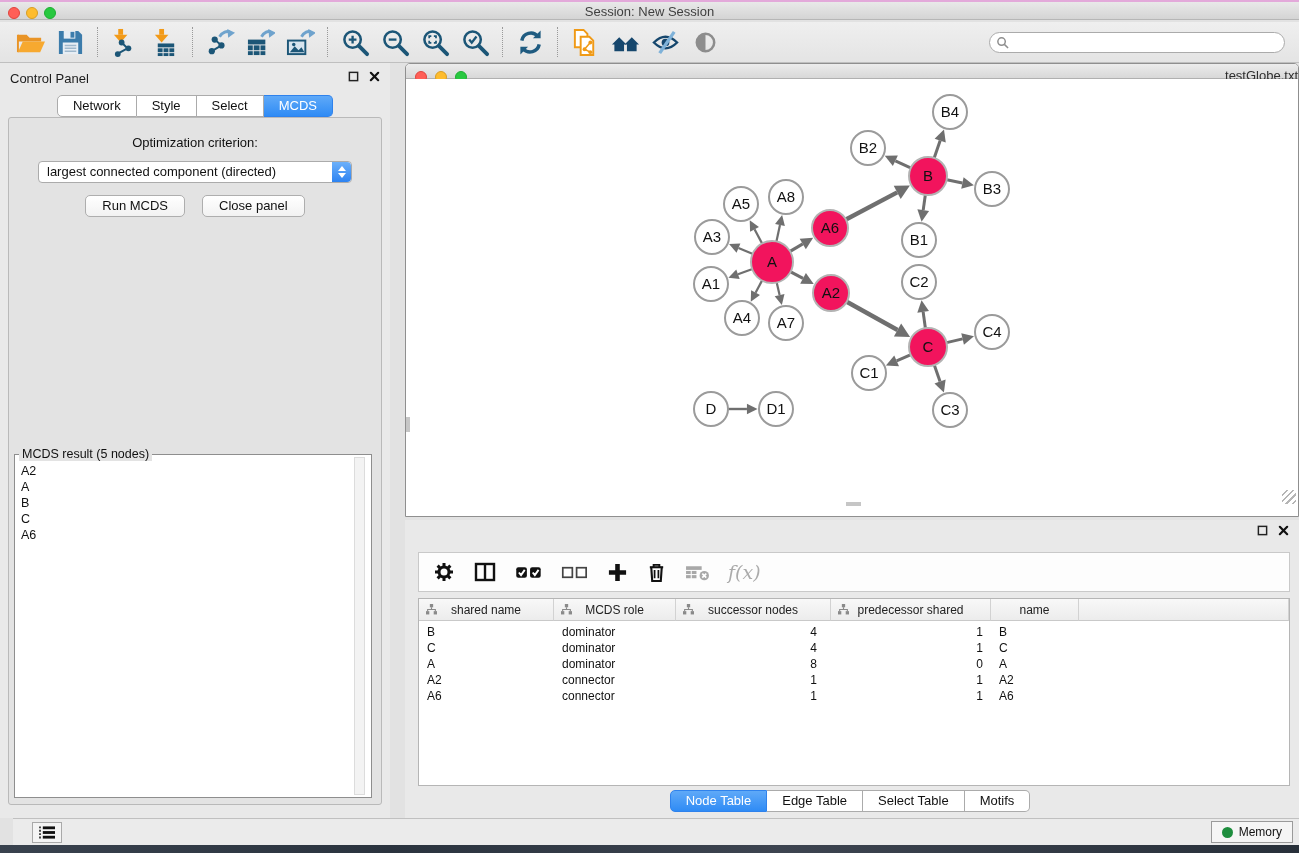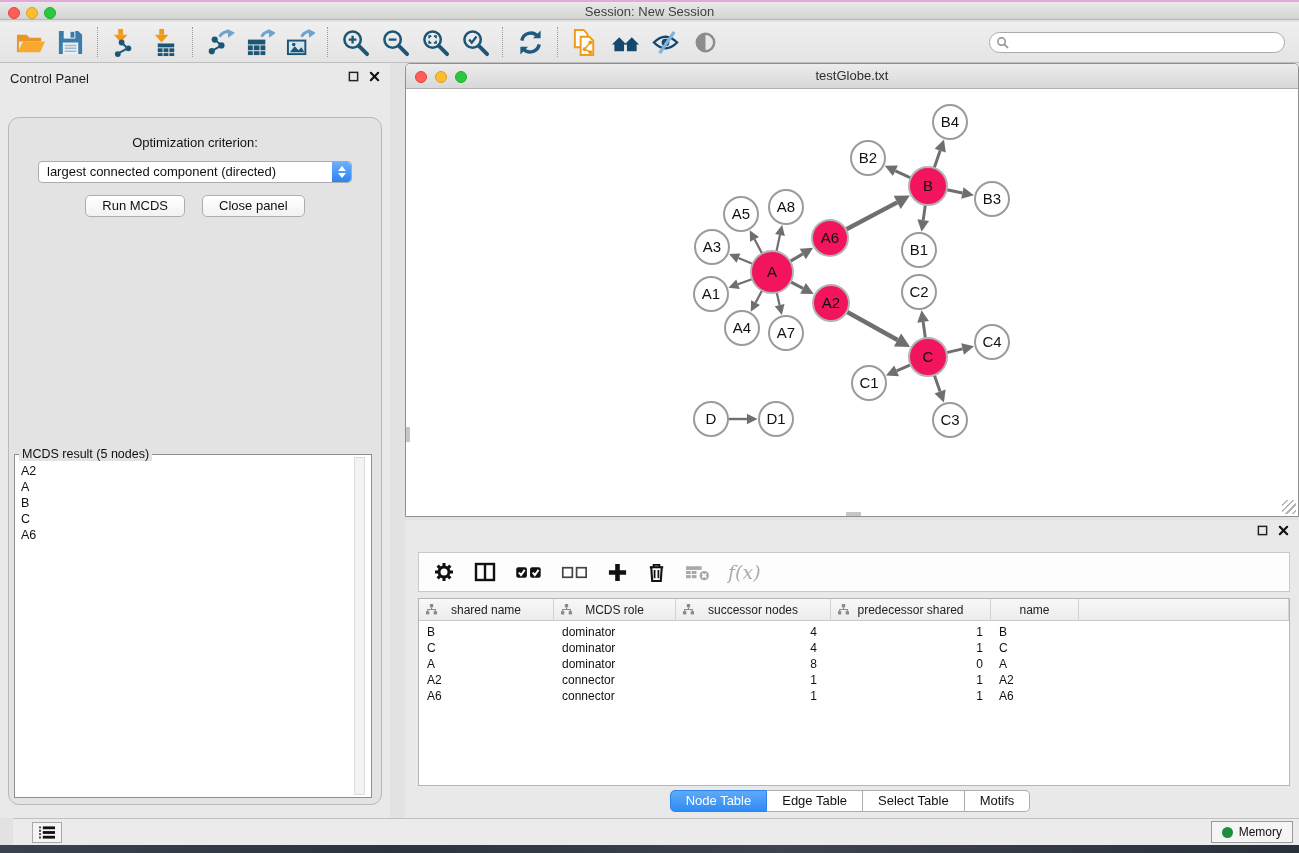--- a/index.html
+++ b/index.html
@@ -35,21 +35,21 @@
   .cp-title { position:absolute; left:10px; top:8px; font-size:13px; color:#1c1c1c; }
   .win-icons { position:absolute; right:10px; top:8px; display:flex; gap:10px; align-items:center; }
   .win-icons svg { width:11px; height:11px; }
   .cp-tabs { position:absolute; left:0; right:0; top:32px; display:flex; justify-content:center; }
   .seg-tab { height:22px; line-height:20px; font-size:13px; padding:0 15px; background:#fff;
     border:1px solid #ababab; border-left:none; color:#111; }
   .seg-tab:first-child { border-left:1px solid #ababab; border-radius:5px 0 0 5px; }
   .seg-tab:last-child { border-radius:0 5px 5px 0; }
   .seg-tab.active { background:linear-gradient(#5fa9f8,#2f8bf5); border-color:#2f82ec; color:#fff; }
   .cp-content { position:absolute; left:8px; right:8px; top:54px; bottom:13px;
-    background:#e3e3e3; border:1px solid #b9b9b9; border-radius:11px; }
+    background:#e3e3e3; border:1px solid #b9b9b9; border-radius:3px; }
   .opt-label { text-align:center; margin-top:17px; font-size:13px; color:#111; }
   .dropdown { position:relative; width:314px; height:22px; margin:11px auto 0; background:#fff;
     border:1px solid #ababab; border-radius:4px; font-size:13px; color:#111; line-height:20px;
     padding-left:8px; }
   .dropdown .stepper { position:absolute; right:0px; top:0px; bottom:0px; width:19px;
     background:linear-gradient(#6cb0fa,#2d83f2); border-radius:0 4px 4px 0;
     display:flex; flex-direction:column; align-items:center; justify-content:center; gap:2px; }
   .arr-up { width:0; height:0; border-left:4px solid transparent; border-right:4px solid transparent; border-bottom:5px solid #fff; }
   .arr-dn { width:0; height:0; border-left:4px solid transparent; border-right:4px solid transparent; border-top:5px solid #fff; }
   .cp-buttons { display:flex; justify-content:center; gap:17px; margin-top:12px; }
@@ -59,22 +59,22 @@
     border:1px solid #8e8e8e; }
   .mcds-legend { position:absolute; left:4px; top:-8px; background:#e3e3e3; padding:0 3px;
     font-size:12.5px; color:#111; }
   .mcds-items { padding:8px 6px; font-size:12.5px; color:#111; line-height:16px; }
   .mcds-scroll { position:absolute; right:6px; top:2px; bottom:2px; width:11px;
     background:#f3f3f3; border:1px solid #dcdcdc; }
 
   
   .net-window { position:absolute; left:405px; top:63px; width:894px; height:454px;
     border:1px solid #8f8f8f; border-radius:5px 5px 0 0; background:#fff; }
-  .net-titlebar { position:relative; height:25px; background:linear-gradient(#ececec,#d8d8d8);
-    border-bottom:1px solid #b0b0b0; border-radius:4px 4px 0 0; text-align:center; }
+  .net-titlebar { position:relative; height:15px; background:linear-gradient(#ececec,#d8d8d8);
+    border-bottom:1px solid #b0b0b0; border-radius:4px 4px 0 0; text-align:right; }
   .net-titlebar .title { font-size:13px; color:#2e2e2e; line-height:24px; }
   .net-lights { position:absolute; left:9px; top:7px; display:flex; gap:8px; }
   .net-canvas { position:relative; height:427px; background:#fff; overflow:hidden; }
   .net-canvas svg text { font-family:"Liberation Sans", sans-serif; fill:#111; }
   .resize-grip { position:absolute; right:2px; bottom:2px; width:14px; height:14px;
     background:repeating-linear-gradient(135deg, transparent 0 3px, #b5b5b5 3px 4.5px); }
   .scroll-nub-v { position:absolute; left:0; top:338px; width:4px; height:15px; background:#c6c6c6; }
   .scroll-nub-h { position:absolute; left:440px; bottom:0; width:15px; height:4px; background:#c6c6c6; }
 
   
@@ -279,20 +279,26 @@
 
   <div class="control-panel">
     <div class="cp-title">Control Panel</div>
     <div class="win-icons">
       <svg viewBox="0 0 12 12">
           <rect x="1.5" y="1.5" width="9" height="9" fill="none" stroke="#222" stroke-width="1.6"></rect>
         </svg>
       <svg viewBox="0 0 12 12">
           <path d="M2 2l8 8M10 2l-8 8" stroke="#111" stroke-width="2.4" stroke-linecap="round"></path>
         </svg>
+    </div>
+    <div class="cp-tabs">
+      <div class="seg-tab">Network</div>
+      <div class="seg-tab">Style</div>
+      <div class="seg-tab">Select</div>
+      <div class="seg-tab active">MCDS</div>
     </div>
     <div class="cp-content">
       <div class="opt-label">Optimization criterion:</div>
       <div class="dropdown">
         <span>largest connected component (directed)</span>
         <div class="stepper">
             <div class="arr-up"></div>
             <div class="arr-dn"></div>
           </div>
       </div>

